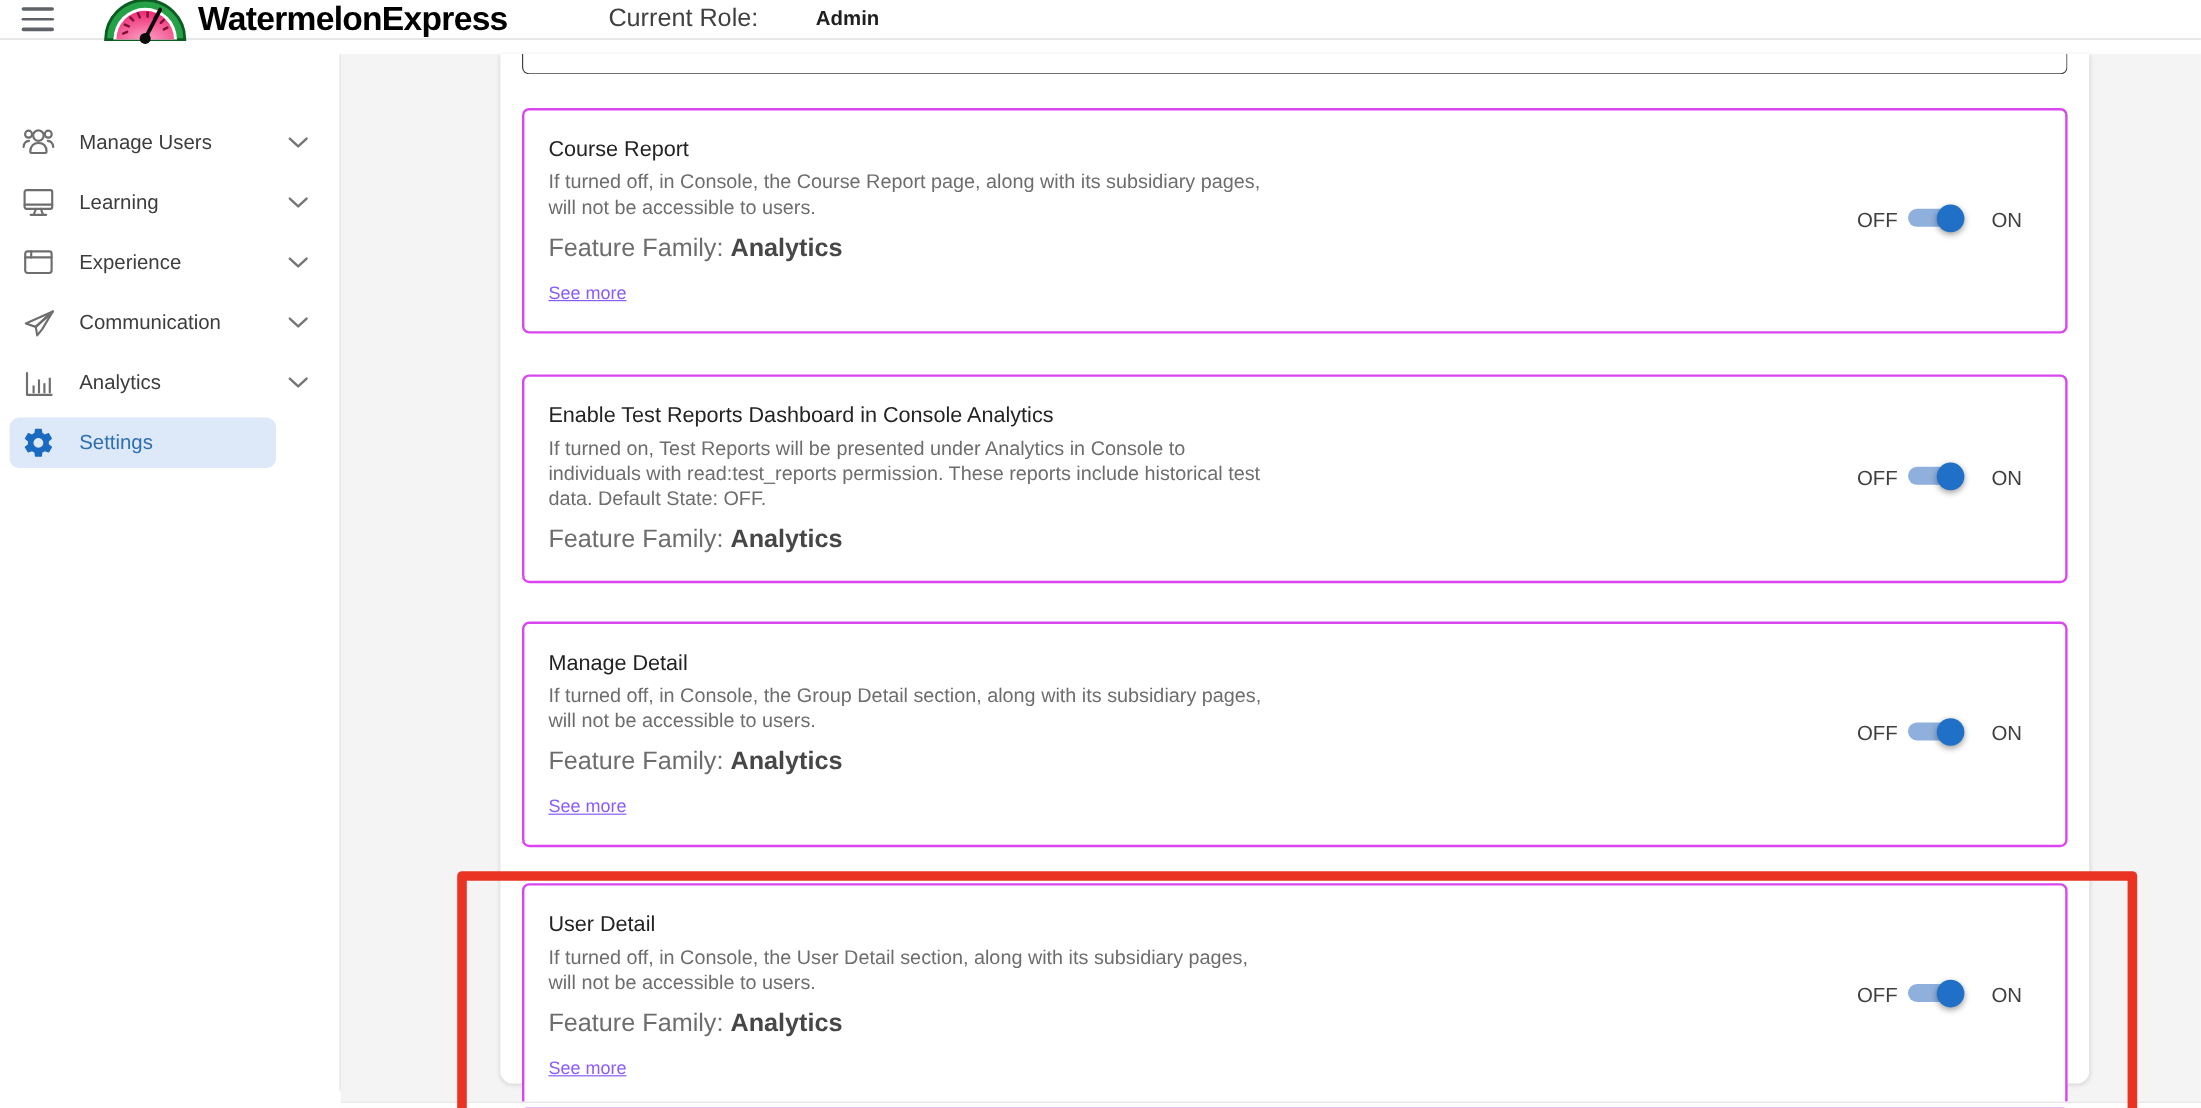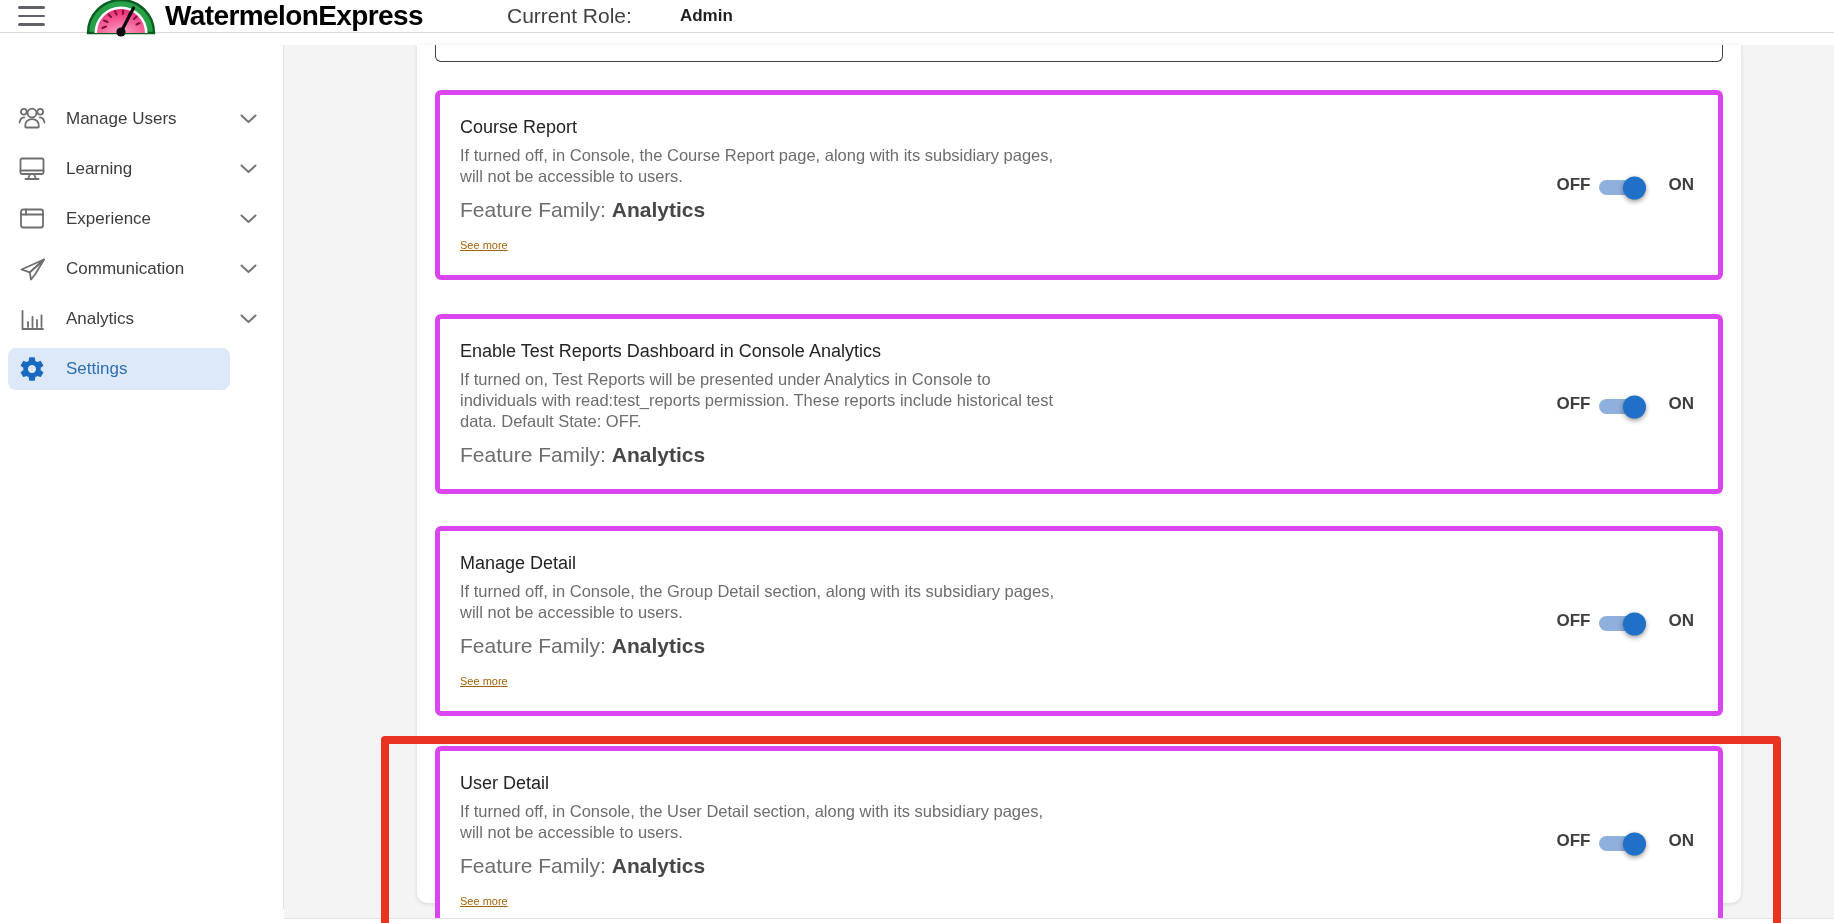--- a/index.html
+++ b/index.html
@@ -31,32 +31,32 @@
   
   .main { position:absolute; left:284px; top:45px; right:0; bottom:0; background:#f4f4f4; }
   .bottom-strip { position:absolute; left:0; right:0; bottom:0; height:5px; background:#fff;
     border-top:1px solid #e3e3e3; }
   .panel { position:absolute; left:133px; width:1324px; top:0; height:858px; background:#fff;
     border-radius:0 0 10px 10px; padding:0 18px; box-shadow:0 1px 4px rgba(0,0,0,.13); }
 
   .partial-card { height:17px; border:1px solid #424242; border-top:none;
     border-radius:0 0 6px 6px; margin-bottom:28px; }
 
-  .card { border:5px solid #d946ef; border-radius:6px; padding:22px 20px;
+  .card { border:2px solid #d946ef; border-radius:6px; padding:22px 20px;
     display:flex; align-items:center; justify-content:space-between; background:#fff; position:relative; }
   .card + .card-gap { height:34px; }
   .card-left { max-width:900px; }
   .card-title { font-size:18px; color:#232323; margin-bottom:7px; }
   .card-desc { font-size:16.5px; color:#6d6d6d; line-height:21px; white-space:pre-line; margin-bottom:11px; }
   .feature-line { font-size:21px; color:#6d6d6d; }
   .feature-line b { color:#474747; }
-  .see-more { display:inline-block; margin-top:17px; font-size:11px; color:#a16207;
+  .see-more { display:inline-block; margin-top:17px; font-size:15px; color:#8b5cf6;
     text-decoration:underline; cursor:pointer; }
 
-  .toggle { display:flex; align-items:flex-end; margin-right:4px; flex:none;font-weight:bold; }
+  .toggle { display:flex; align-items:flex-start; margin-right:16px; flex:none; }
   .tg-label { font-size:17px; color:#3f3f3f; }
   .switch { position:relative; width:46px; height:15px; background:#8fb0dc; border-radius:8px;
     margin-left:8px; margin-right:24px; cursor:pointer; }
   .switch .knob { position:absolute; right:-1px; top:50%; transform:translateY(-50%);
     width:23px; height:23px; border-radius:50%; background:#1f70c6;
     box-shadow:0 2px 5px rgba(0,0,0,.4); }
 
   .highlight-wrap { position:relative; }
   .red-box { position:absolute; left:-54px; right:-58px; top:-10px; bottom:-14px;
     border:8px solid #ea3323; border-radius:4px; pointer-events:none; z-index:3; }

